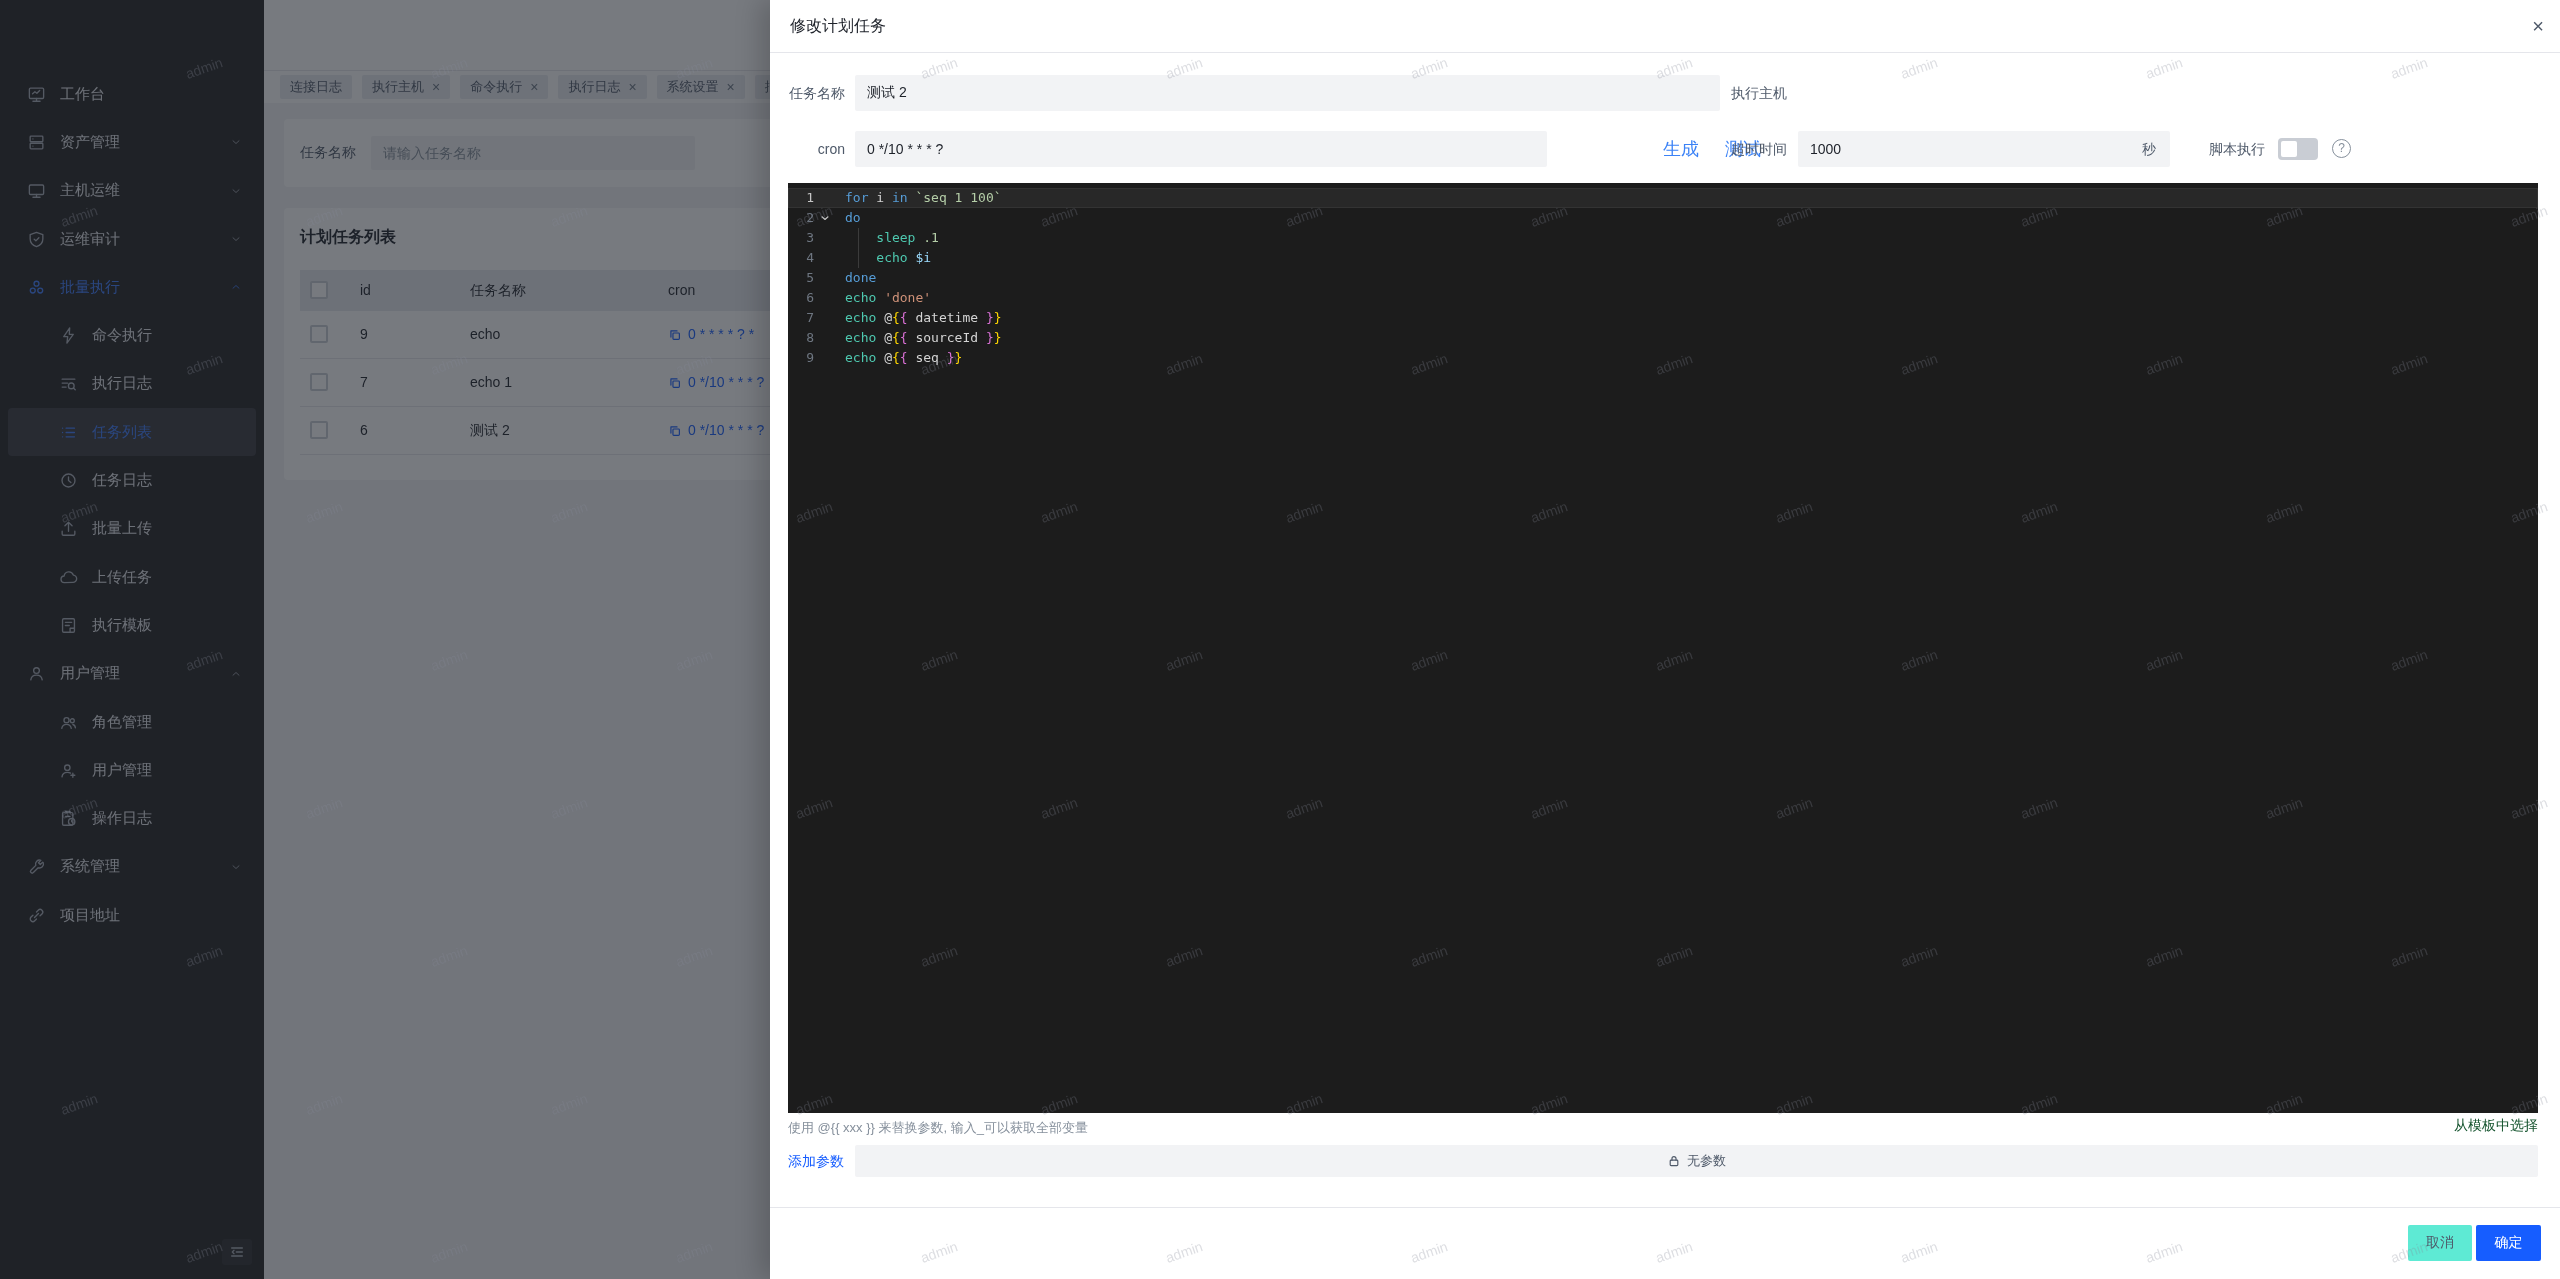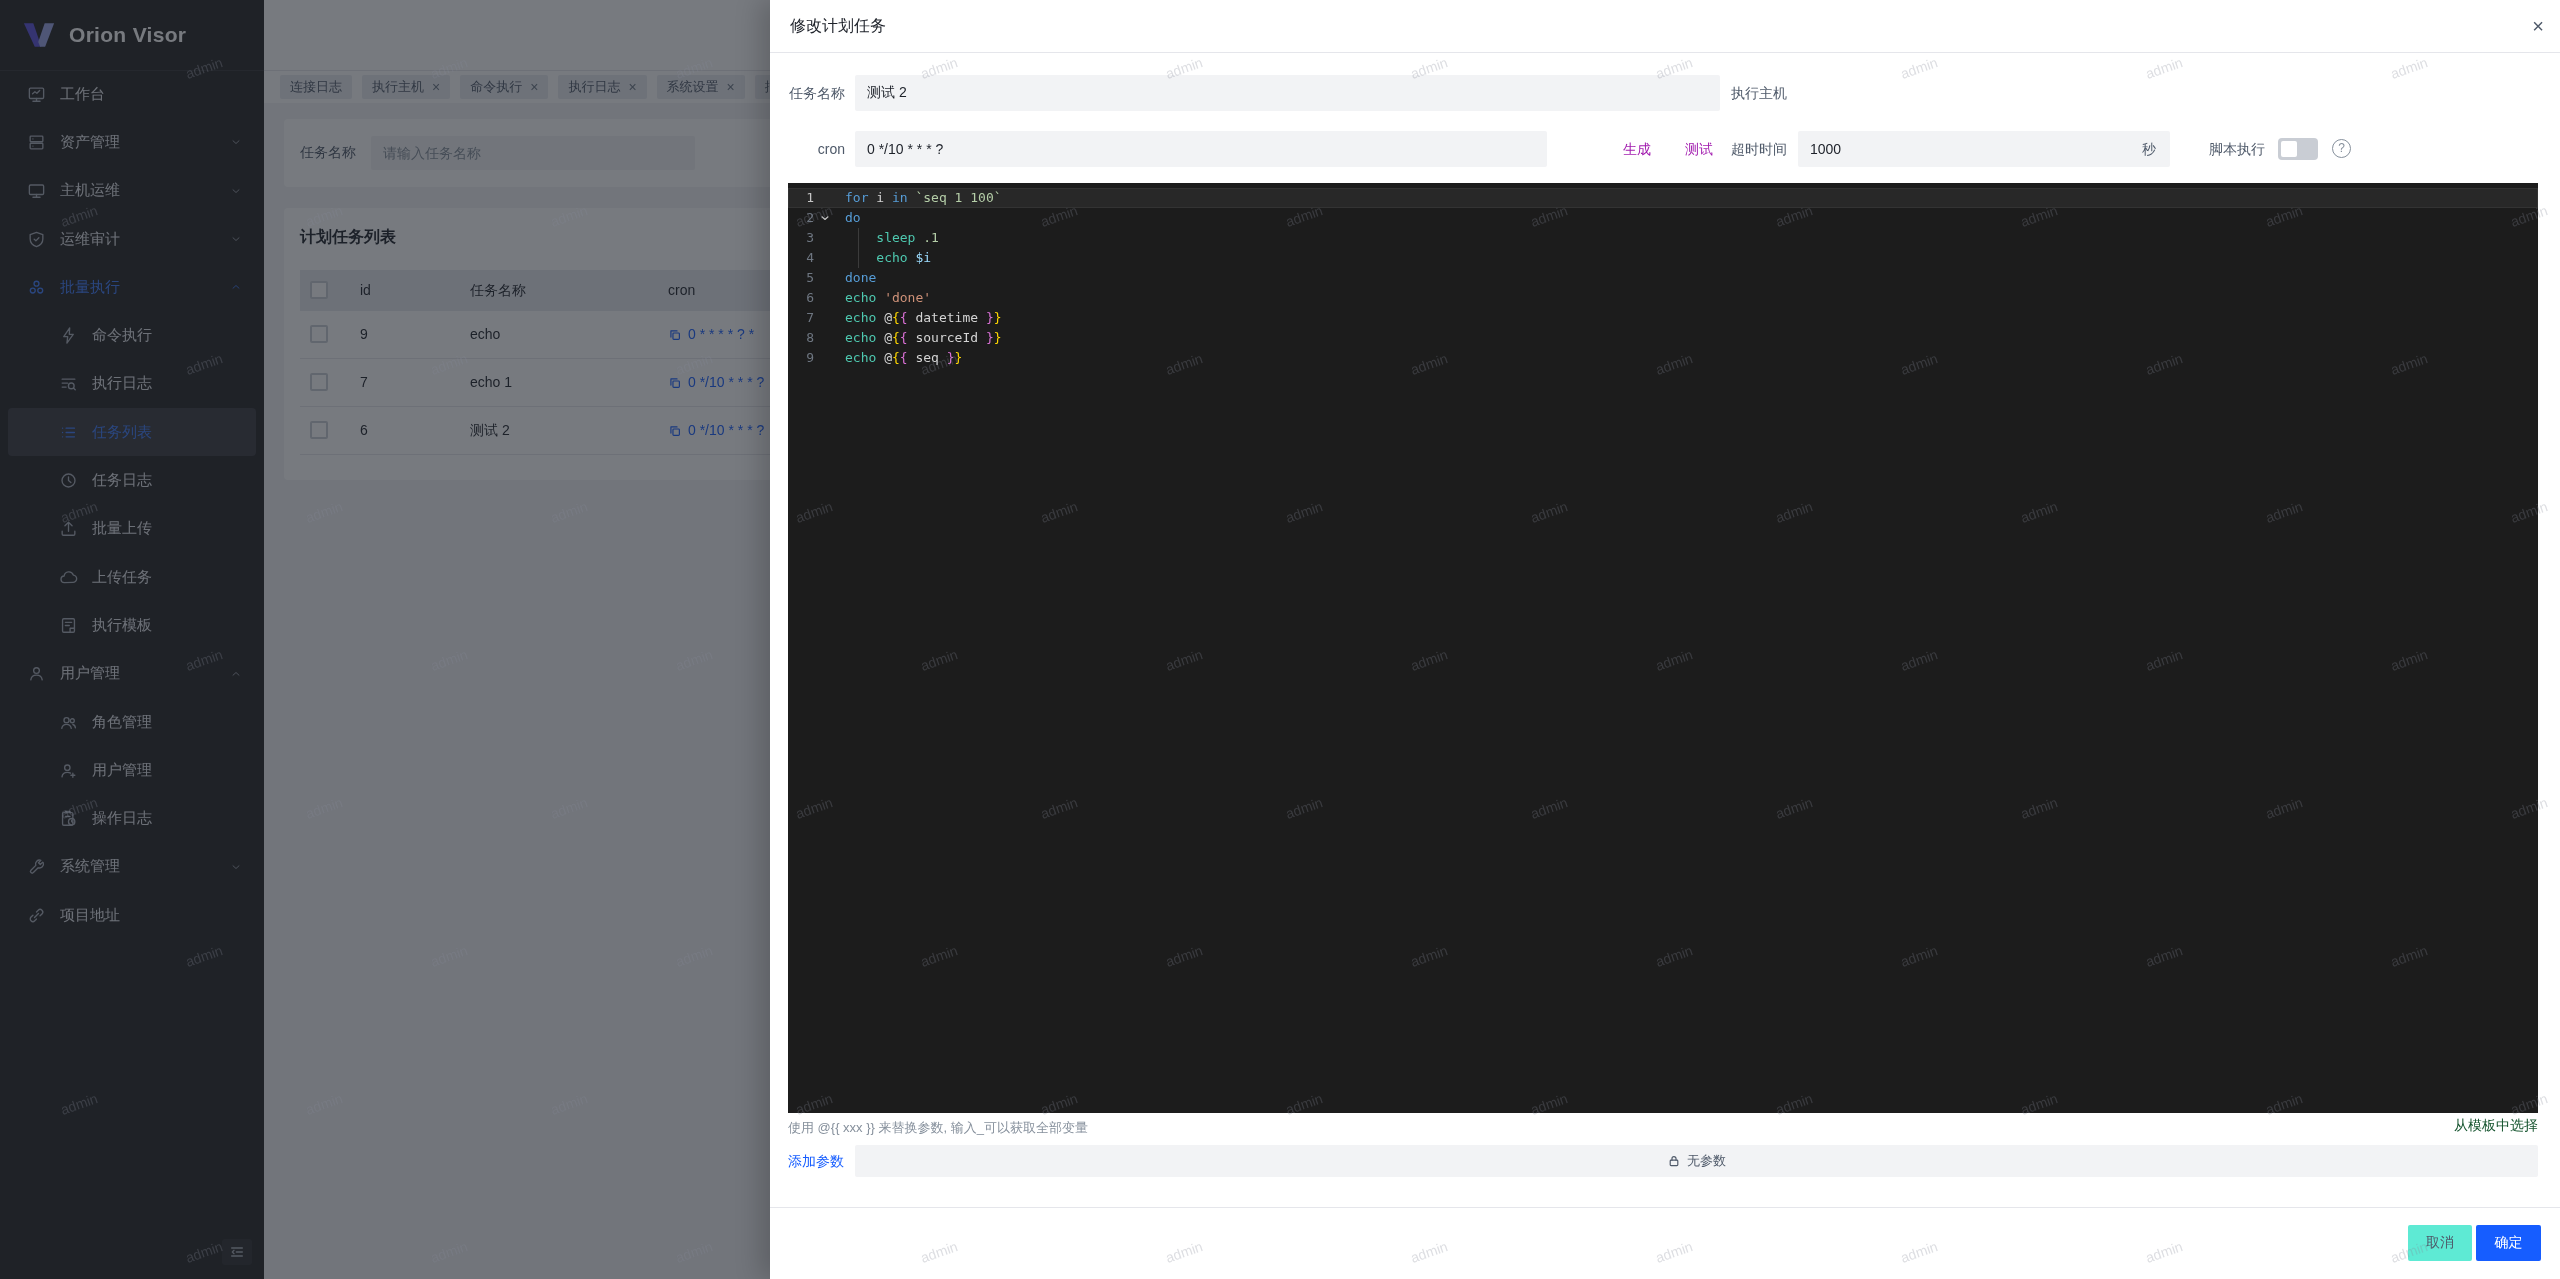--- a/index.html
+++ b/index.html
@@ -65,21 +65,21 @@
            padding:0 12px;font-size:14px;color:#1d2129;outline:none;font-family:inherit;}
   .l-name{left:18px;top:75px;width:57px;}
   .i-name{left:85px;top:75px;width:865px;}
   .l-host{left:957px;top:75px;width:60px;}
   .host-field{position:absolute;left:1028px;top:75px;width:717px;height:36px;background:#f2f3f5;border-radius:2px;
               box-sizing:border-box;padding:0 12px;line-height:36px;font-size:14px;color:#1d2129;cursor:pointer;}
   .host-count{color:#165dff;font-weight:700;margin:0 5px;}
   .host-reselect{position:absolute;right:10px;top:0;line-height:36px;color:#165dff;font-size:14px;}
   .l-cron{left:18px;top:131px;width:57px;}
   .i-cron{left:85px;top:131px;width:692px;}
-  .link{position:absolute;line-height:36px;font-size:14px;color:#a21caf;}
+  .link{position:absolute;line-height:36px;font-size:18px;color:#3b82f6;margin-left:40px;}
   .l-generate{left:853px;top:131px;}
   .l-test{left:915px;top:131px;}
   .l-timeout{left:957px;top:131px;width:60px;}
   .i-timeout{left:1028px;top:131px;width:372px;padding-right:34px;}
   .unit{position:absolute;left:1372px;top:131px;line-height:36px;font-size:14px;color:#4e5969;}
   .l-script{left:1415px;top:131px;width:80px;text-align:right;}
   .switch{position:absolute;left:1508px;top:138px;width:40px;height:22px;background:#c9cdd4;border-radius:4px;cursor:pointer;}
   .switch .knob{position:absolute;left:3px;top:3px;width:16px;height:16px;background:#fff;border-radius:2px;}
   .help{position:absolute;left:1562px;top:139px;width:17px;height:17px;border:1.4px solid #86909c;border-radius:50%;
         color:#86909c;font-size:12px;text-align:center;line-height:17px;cursor:pointer;}
@@ -111,29 +111,20 @@
   
   .wm-layer{position:absolute;inset:0;z-index:60;pointer-events:none;overflow:hidden;}
   .wm{position:absolute;font-size:14px;color:rgba(132,138,150,0.28);transform:rotate(-19deg);white-space:nowrap;}
 </style>
 </head>
 <body>
 
 <div class="page">
 
   <aside class="sidebar">
-    <div class="logo">
-      <span>
-        <svg width="34" height="29" viewBox="0 0 36 30">
-          <path d="M2 2 h10 l8.5 25 h-7 z" fill="#5a50dd"></path>
-          <path d="M34 2 h-10 l-6.8 20 2 5 h5.3 z" fill="#9ba6e8"></path>
-        </svg>
-      </span>
-      <span class="logo-title">Orion Visor</span>
-    </div>
     <nav class="menu">
         <div class="menu-item">
           <span class="mi-icon">
             <svg width="19" height="19" viewBox="0 0 24 24" fill="none" stroke="currentColor" stroke-width="1.7" stroke-linecap="round" stroke-linejoin="round">
               <rect x="3" y="4" width="18" height="13" rx="1.5"></rect>
               <path d="M7 11l3-2.5 2.5 2L16 7"></path>
               <path d="M12 17v3.5M7.5 20.5h9"></path>
             </svg>
           </span>
           <span class="mi-label">工作台</span>

